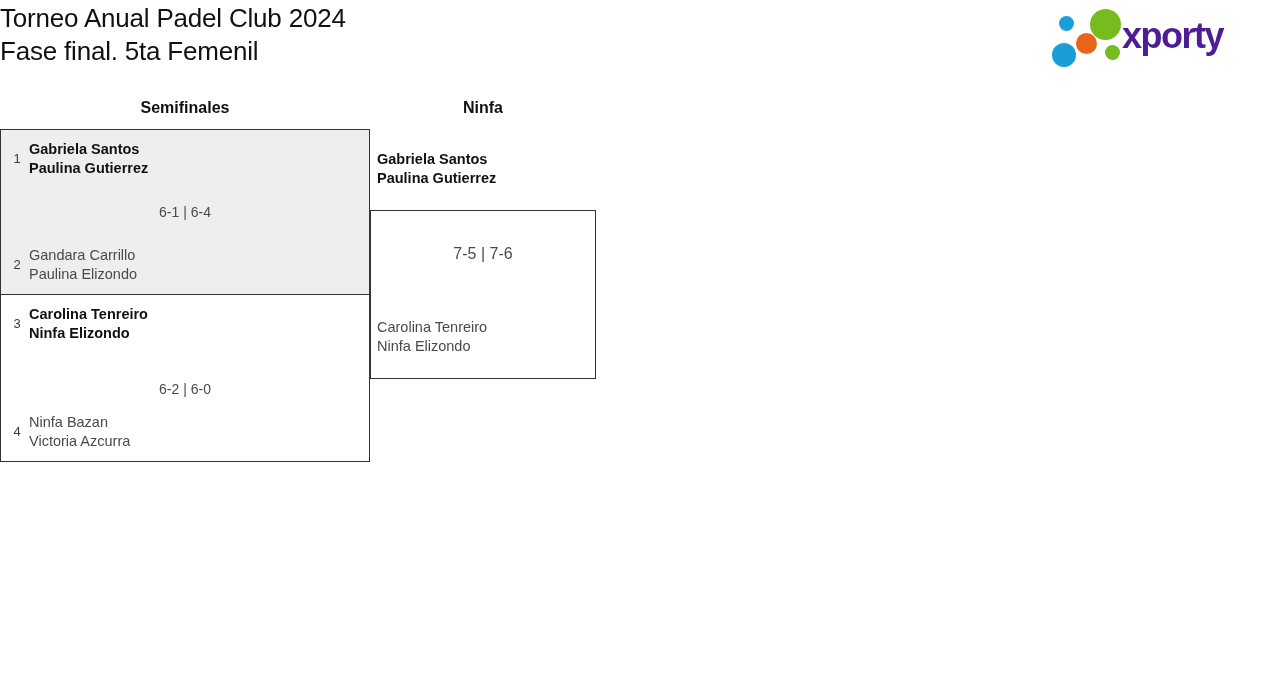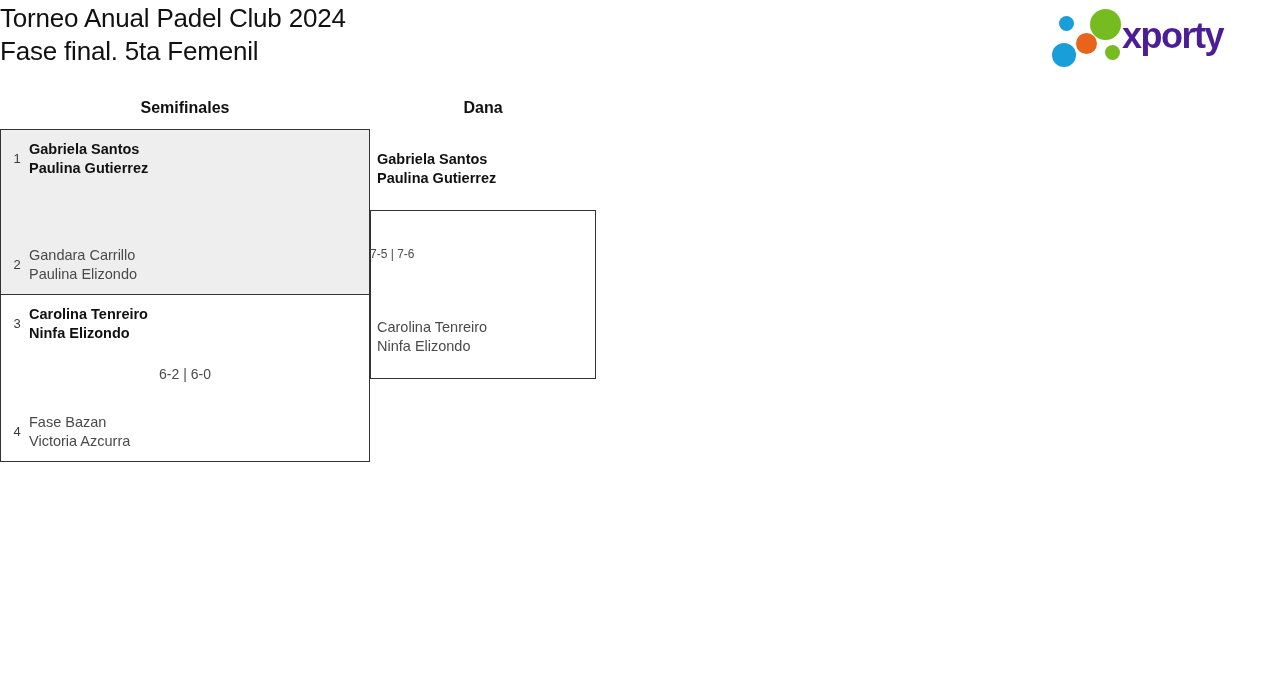--- a/index.html
+++ b/index.html
@@ -160,40 +160,41 @@
     position: absolute;
     left: 0;
     width: 370px;
     text-align: center;
     font-size: 14px;
     line-height: 18px;
     color: #4a4a4a;
     white-space: nowrap;
   }
   .score.sf1-score { top: 203px; }
-  .score.sf2-score { top: 365px; text-align: center; }
+  .score.sf2-score { top: 380px; text-align: center; }
 
   
   .final-team {
     position: absolute;
     left: 377px;
     width: 215px;
   }
   .final-team .name-line { font-size: 14.5px; line-height: 19px; white-space: nowrap; }
   .final-team.winner .name-line { color: #111111; font-weight: 700; }
   .final-team.loser  .name-line { color: #4a4a4a; font-weight: 400; }
   .final-top    { top: 150px; }
   .final-bottom { top: 318px; }
 
   .final-score {
     position: absolute;
     left: 370px;
     width: 226px;
     top: 245px;
-    font-size: 12px;
+    text-align: center;
+    font-size: 16px;
     line-height: 18px;
     color: #4a4a4a;
     white-space: nowrap;
   }
 </style>
 </head>
 <body>
 
 <div id="page">
 
@@ -211,53 +212,54 @@
         <span class="dot dot-orange"></span>
         <span class="dot dot-green-sm"></span>
         <span class="dot dot-blue-lg"></span>
       </div>
       <div class="logo-text">xporty</div>
     </div>
 
   </div>
 
   <div class="round-header semis">Semifinales</div>
-  <div class="round-header final">Dana</div>
+  <div class="round-header final">Ninfa</div>
 
   <div class="bracket">
 
     <div class="match-box sf1 highlight">
       <div class="team-row top winner">
         <div class="seed">1</div>
         <div class="names">
           <div class="name-line">Gabriela Santos</div>
           <div class="name-line">Paulina Gutierrez</div>
         </div>
       </div>
       <div class="team-row bottom loser">
         <div class="seed">2</div>
         <div class="names">
           <div class="name-line">Gandara Carrillo</div>
           <div class="name-line">Paulina Elizondo</div>
         </div>
       </div>
     </div>
+    <div class="score sf1-score">6-1 | 6-4</div>
 
     <div class="match-box sf2 plain">
       <div class="team-row top winner">
         <div class="seed">3</div>
         <div class="names">
           <div class="name-line">Carolina Tenreiro</div>
           <div class="name-line">Ninfa Elizondo</div>
         </div>
       </div>
       <div class="team-row bottom loser">
         <div class="seed">4</div>
         <div class="names">
-          <div class="name-line">Fase Bazan</div>
+          <div class="name-line">Ninfa Bazan</div>
           <div class="name-line">Victoria Azcurra</div>
         </div>
       </div>
     </div>
     <div class="score sf2-score">6-2 | 6-0</div>
 
     <div class="final-box"></div>
 
     <div class="final-team final-top winner">
       <div class="name-line">Gabriela Santos</div>

